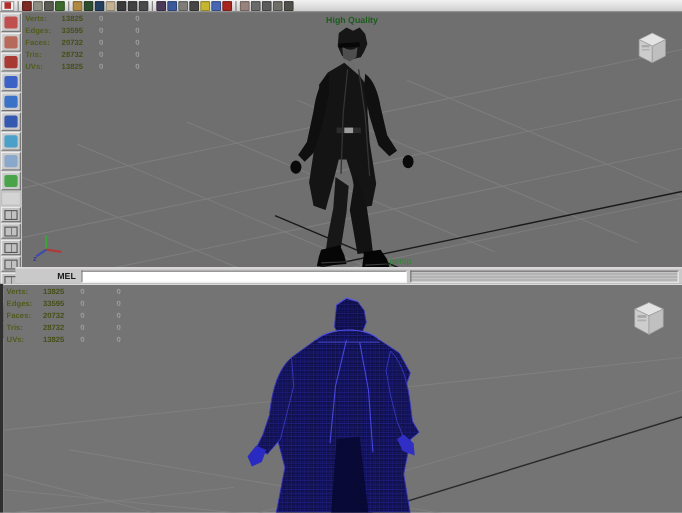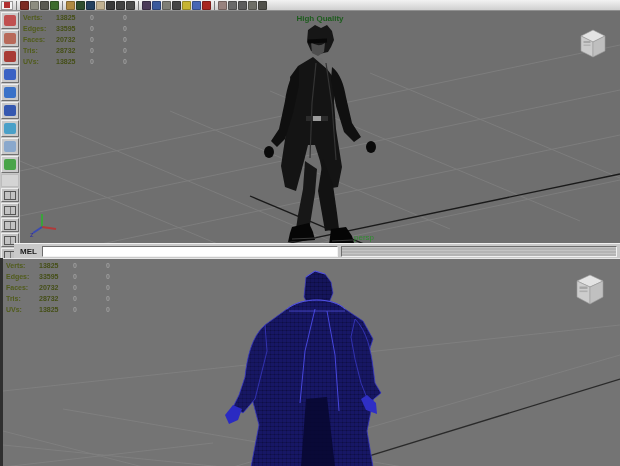--- a/index.html
+++ b/index.html
@@ -51,21 +51,21 @@
             color:#1d5c1d;font-size:8px;font-weight:bold;}
   .persp-label{position:absolute;left:296px;bottom:1px;color:#2e8b2e;font-size:8px;padding-left:38px;}
 
   .viewcube{position:absolute;}
   .viewcube.top{right:8px;top:14px;}
   .viewcube.bottom{right:10px;top:10px;}
 
   
   .melbar{position:absolute;left:14px;top:243px;width:606px;height:15px;background:#c9c9c9;
           border-top:1px solid #f0f0f0;display:flex;align-items:center;box-sizing:border-box;}
-  .mel-label{font-size:8px;font-weight:bold;color:#1a1a1a;padding:0 5px 0 6px;}
+  .mel-label{font-size:8px;font-weight:bold;color:#1a1a1a;padding:0 5px 0 6px;margin-left:32px;}
   .mel-input{width:296px;height:11px;border:1px solid;border-color:#6e6e6e #f2f2f2 #f2f2f2 #6e6e6e;
              background:#ffffff;font-size:8px;padding:0 2px;box-sizing:border-box;
              font-family:"Liberation Mono",monospace;}
   .mel-output{flex:1;height:11px;margin:0 3px;background:#bcbcbc;
               border:1px solid;border-color:#6e6e6e #f0f0f0 #f0f0f0 #6e6e6e;box-sizing:border-box;
               background-image:repeating-linear-gradient(#c4c4c4 0 1px,#b4b4b4 1px 3px);}
 </style>
 </head>
 <body>
 

